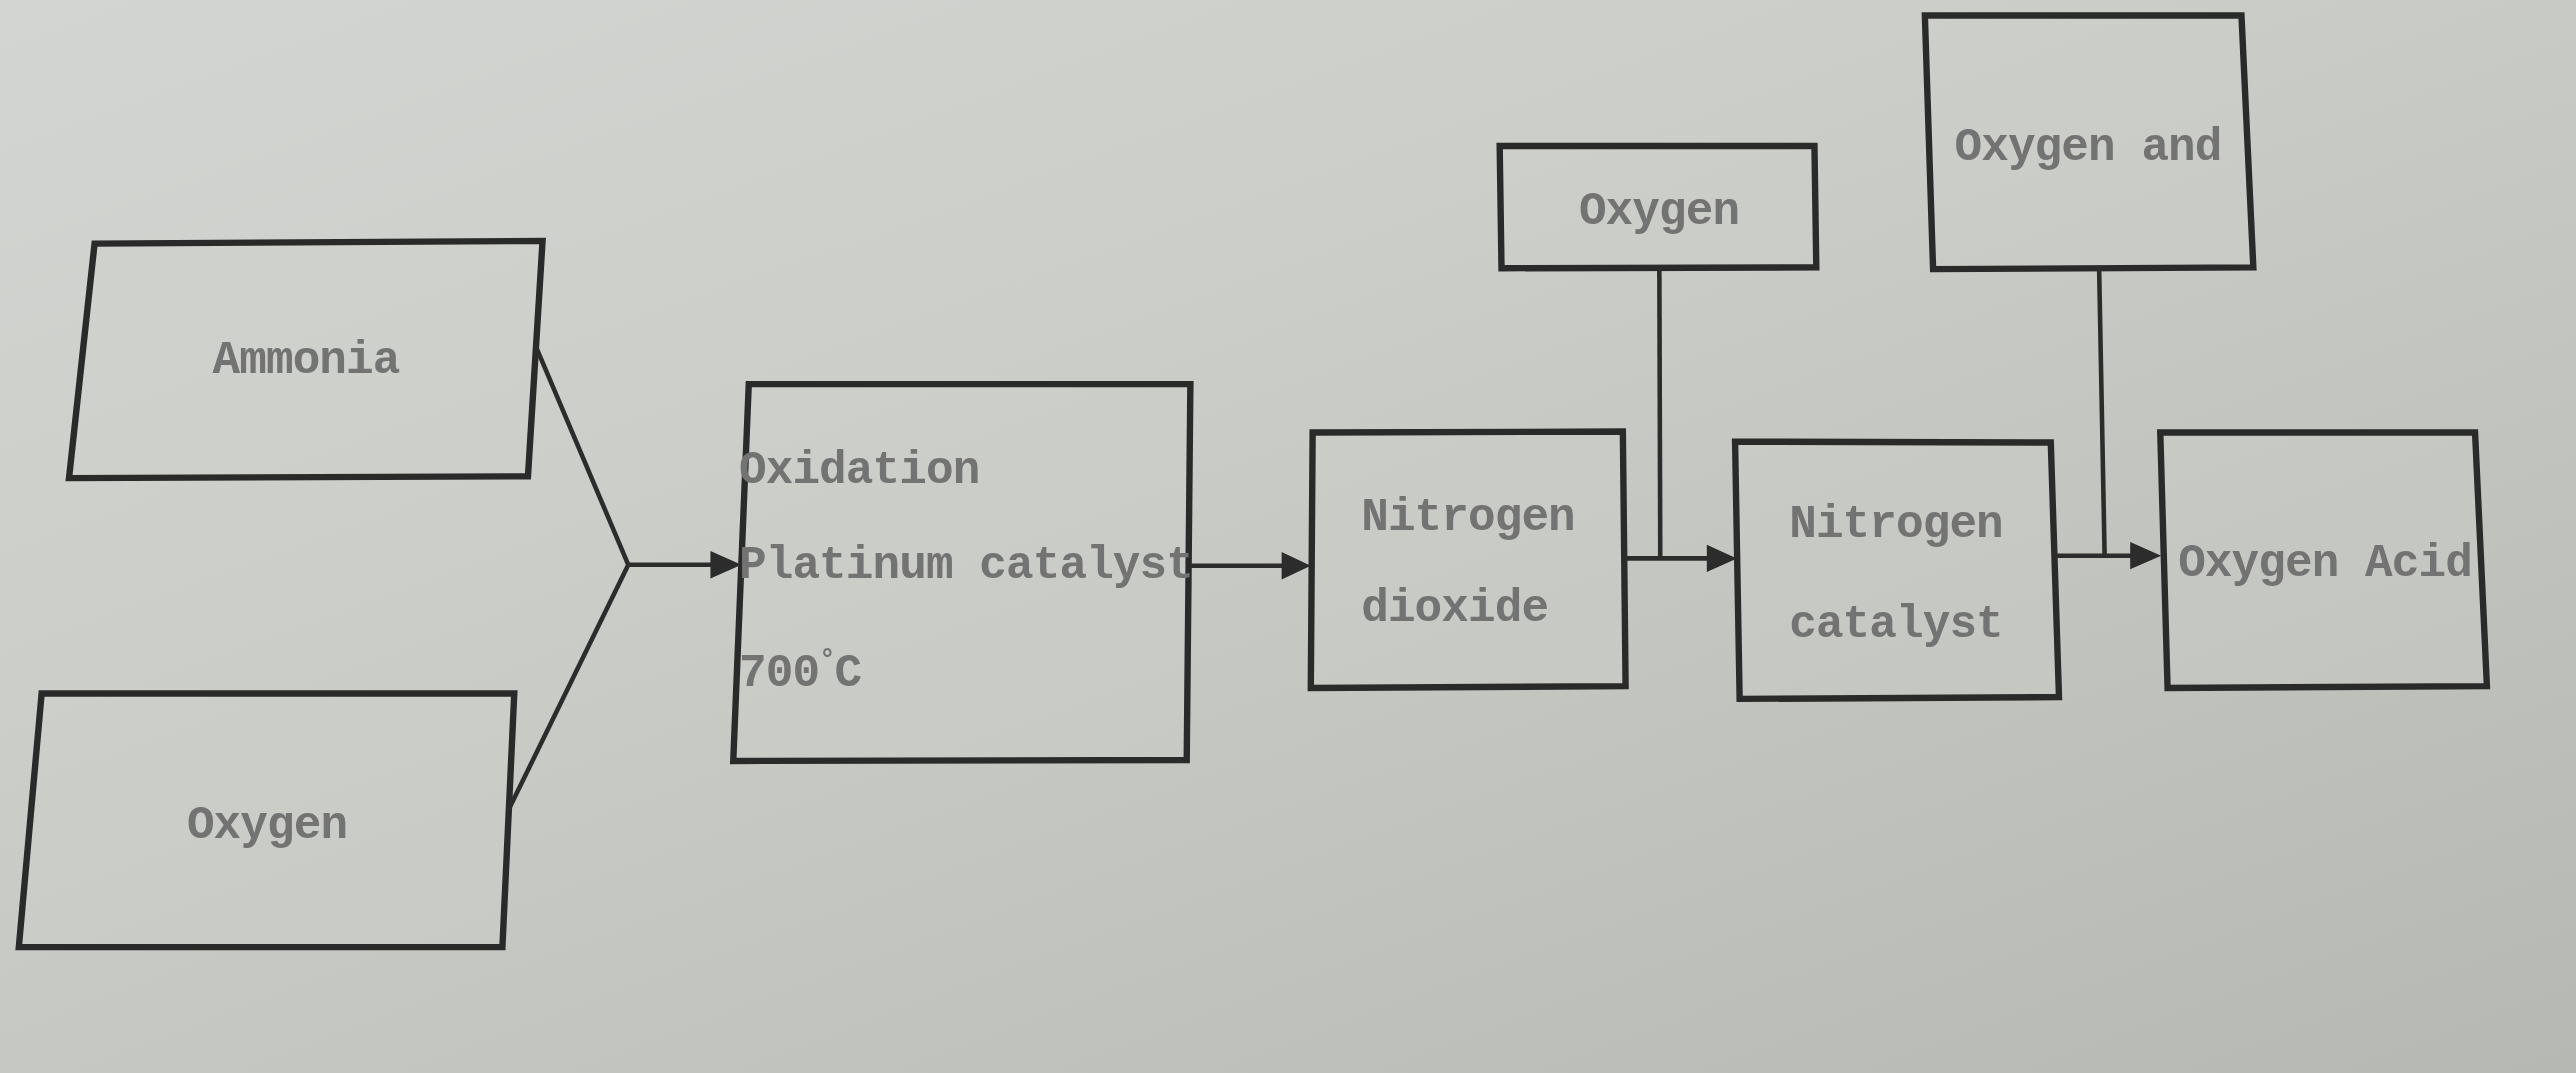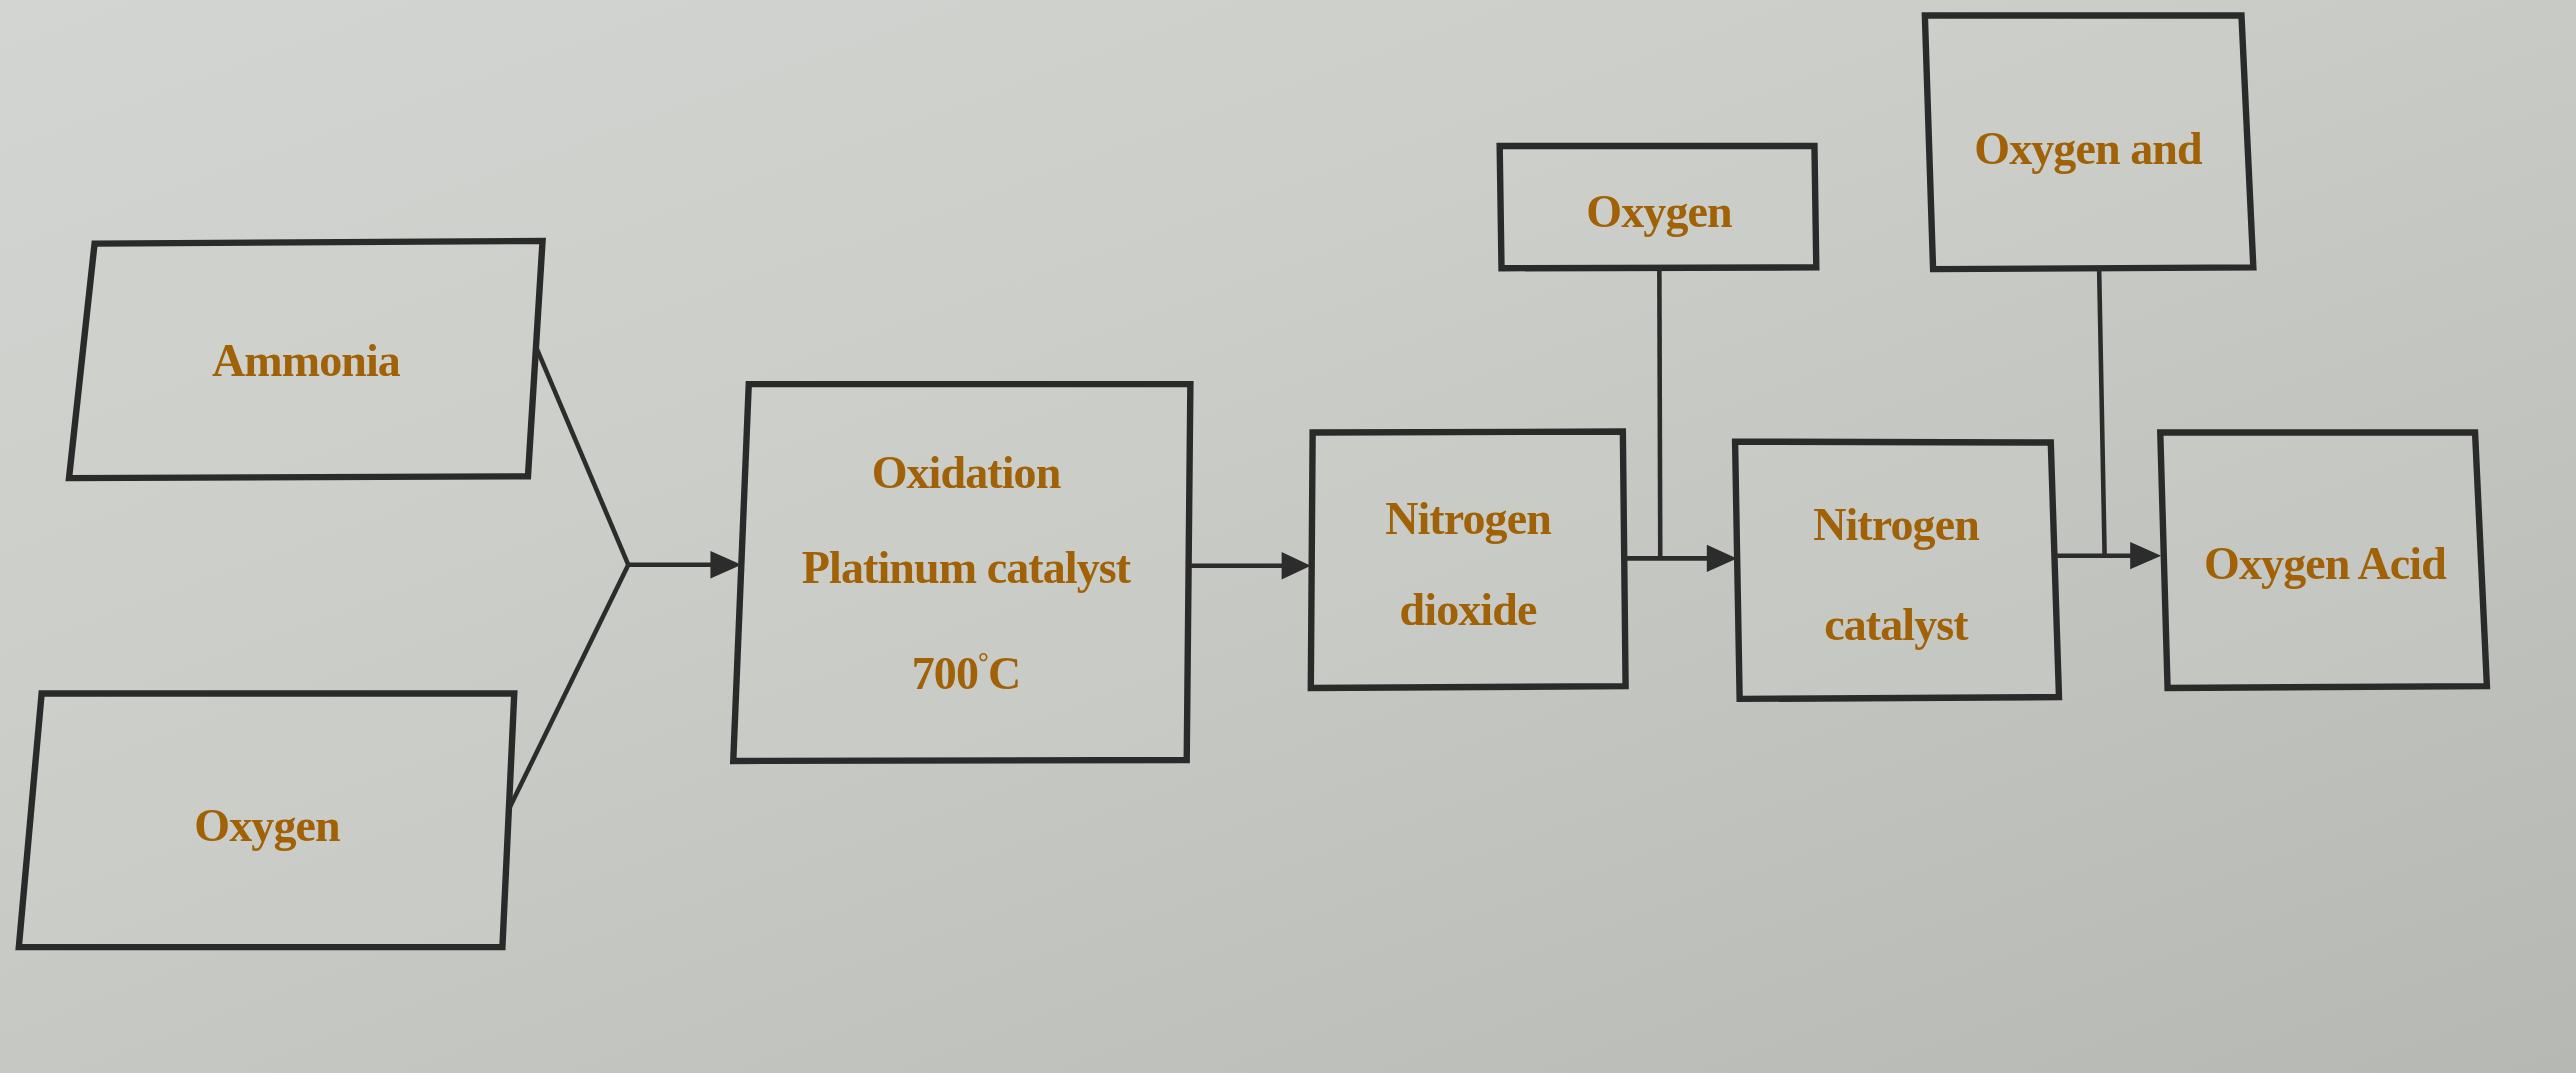--- a/index.html
+++ b/index.html
@@ -6,22 +6,22 @@
   body {
     width: 2576px; height: 1073px; overflow: hidden; position: relative;
     background: linear-gradient(160deg, #d2d5d1 0%, #cbcec9 35%, #c2c4bf 65%, #b6b8b3 100%);
     font-family: "DejaVu Sans", "Liberation Sans", sans-serif;
   }
   #diagram { position: absolute; left: 0; top: 0; }
   .box-shape { fill: rgba(206,209,204,0.35); stroke: #2a2a2a; stroke-width: 7; stroke-linejoin: miter; }
   .connector { stroke: #2c2c2c; stroke-width: 5; fill: none; stroke-linecap: butt; }
   .arrowhead { fill: #2c2c2c; }
   .label {
-    position: absolute; color: #a16207; text-align: center; white-space: nowrap;
-    font-family: Liberation Serif, serif;
+    position: absolute; color: #737373; text-align: left; white-space: nowrap;
+    font-family: Liberation Mono, monospace;
     font-weight: bold; font-size: 46px; line-height: 1; letter-spacing: -0.9px;
     transform: translate(-50%, -50%);
   }
   .label .line { display: block; }
   .deg { font-size: 27px; vertical-align: 18px; font-weight: bold; }
 </style>
 </head>
 <body>
 
 <svg id="diagram" width="2576" height="1073" viewBox="0 0 2822 1176">

